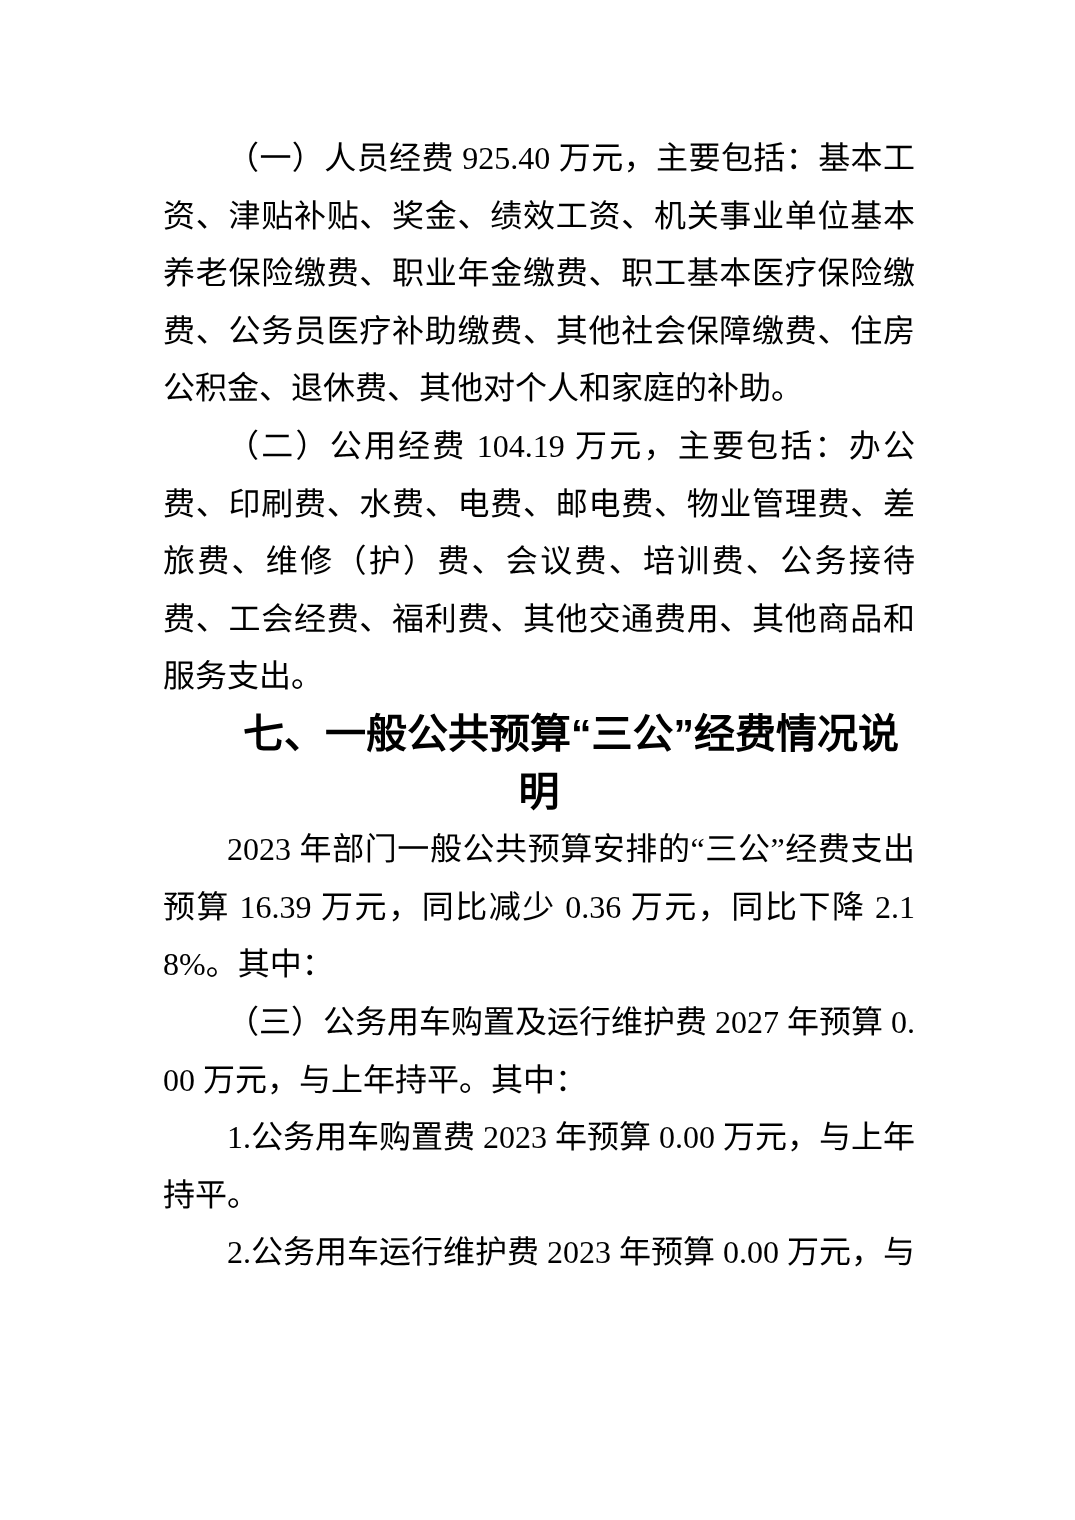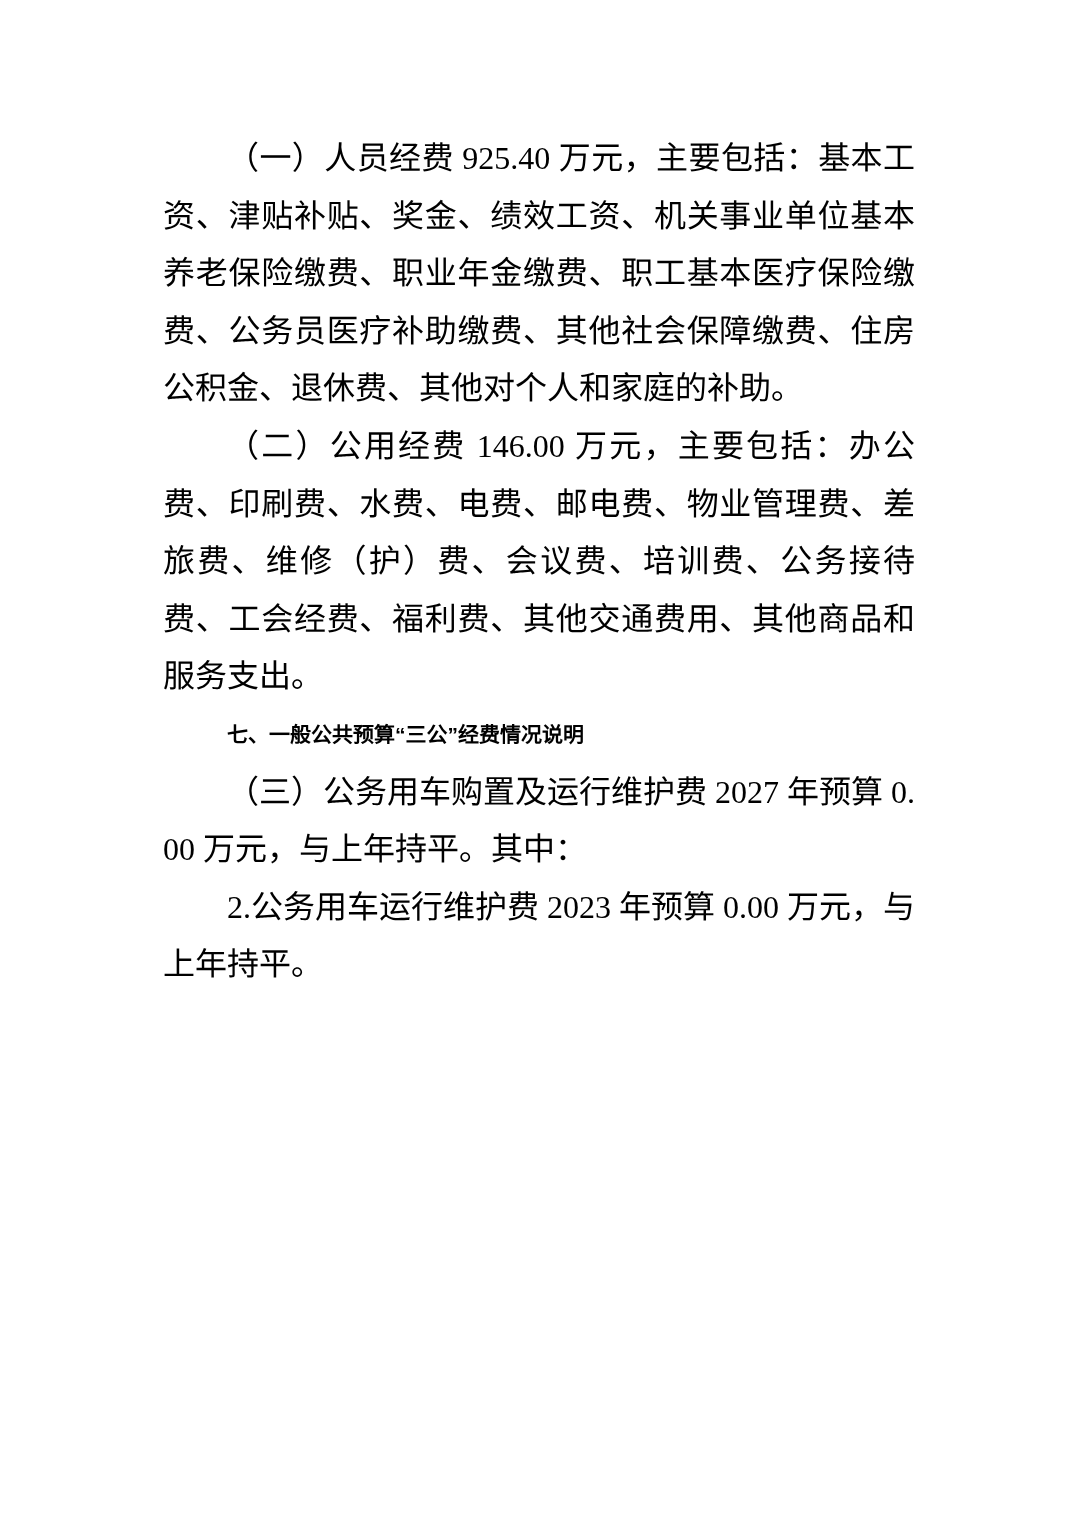--- a/index.html
+++ b/index.html
@@ -29,42 +29,45 @@
     color: #000000;
     text-align: justify;
     text-indent: 64px;
     word-break: break-all;
   }
   .heading {
     margin: 0;
     padding: 0;
     font-family: "Liberation Sans", "DejaVu Sans", sans-serif;
     font-weight: 700;
-    font-size: 21px;
+    font-size: 41px;
     line-height: 57.6px;
     color: #000000;
     text-indent: 64px;
     word-break: break-all;
+    text-align: center;
   }
   .page-number {
     position: absolute;
     left: 163px;
     top: 1475px;
     width: 752px;
     text-align: right;
     font-family: "Liberation Sans", "DejaVu Sans", sans-serif;
     font-size: 18px;
     color: #0c4a6e;
   }
 </style>
 </head>
 <body>
 
 <div class="page">
   <main class="content">
     <p class="para">（一）人员经费 925.40 万元，主要包括：基本工资、津贴补贴、奖金、绩效工资、机关事业单位基本养老保险缴费、职业年金缴费、职工基本医疗保险缴费、公务员医疗补助缴费、其他社会保障缴费、住房公积金、退休费、其他对个人和家庭的补助。</p>
-    <p class="para">（二）公用经费 146.00 万元，主要包括：办公费、印刷费、水费、电费、邮电费、物业管理费、差旅费、维修（护）费、会议费、培训费、公务接待费、工会经费、福利费、其他交通费用、其他商品和服务支出。</p>
+    <p class="para">（二）公用经费 104.19 万元，主要包括：办公费、印刷费、水费、电费、邮电费、物业管理费、差旅费、维修（护）费、会议费、培训费、公务接待费、工会经费、福利费、其他交通费用、其他商品和服务支出。</p>
     <h2 class="heading">七、一般公共预算“三公”经费情况说明</h2>
+    <p class="para">2023 年部门一般公共预算安排的“三公”经费支出预算 16.39 万元，同比减少 0.36 万元，同比下降 2.18%。其中：</p>
     <p class="para">（三）公务用车购置及运行维护费 2027 年预算 0.00 万元，与上年持平。其中：</p>
+    <p class="para">1.公务用车购置费 2023 年预算 0.00 万元，与上年持平。</p>
     <p class="para">2.公务用车运行维护费 2023 年预算 0.00 万元，与上年持平。</p>
   </main>
   <div class="page-number">10</div>
 </div>
 
 </body></html>

